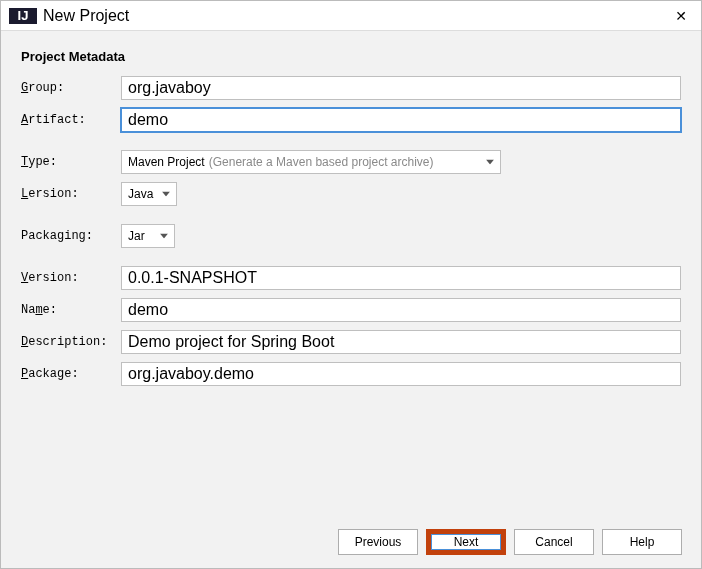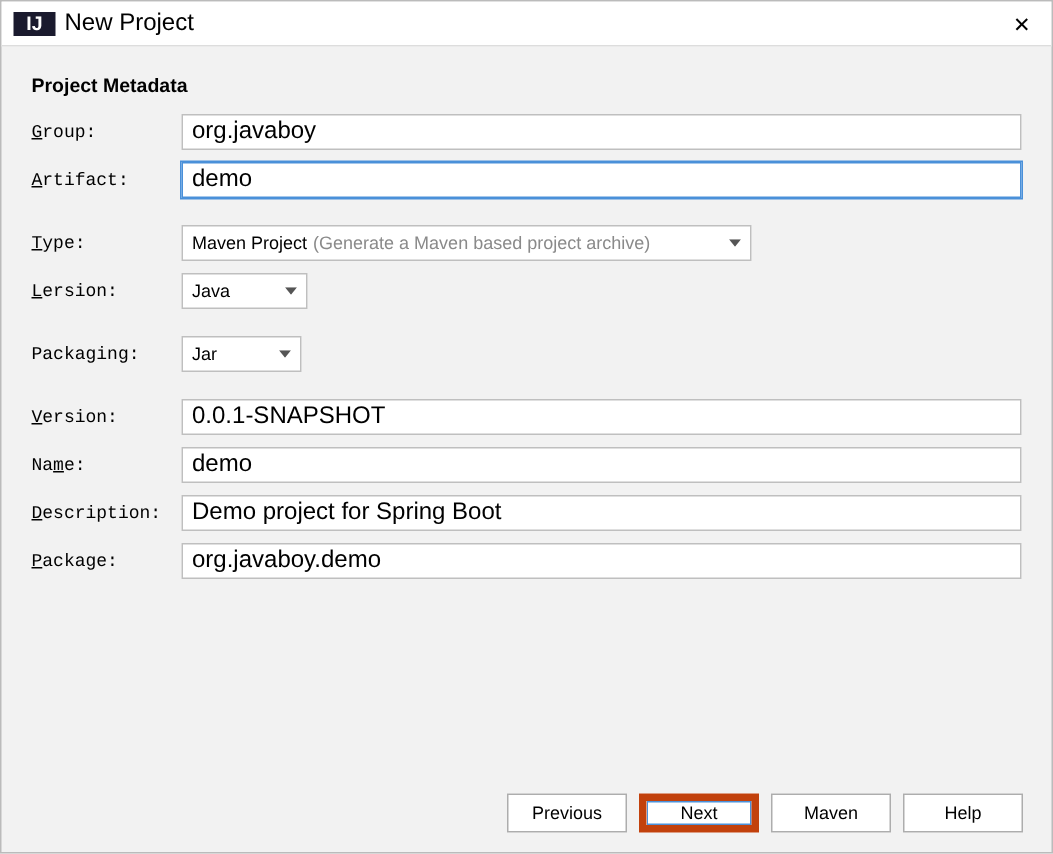--- a/index.html
+++ b/index.html
@@ -150,35 +150,35 @@
       <span class="chevron">
           <svg width="8" height="5">
             <path d="M0,0 L8,0 L4,5 Z" fill="#555"></path>
           </svg>
         </span>
     </div>
   </div>
 
   <div class="form-row">
     <div class="form-label"><span class="ul">L</span><span>ersion:</span></div>
-    <div class="select-wrap" style="width:84px">
+    <div class="select-wrap" style="width:56px">
       <span>Java</span>
       <span class="chevron">
           <svg width="8" height="5">
             <path d="M0,0 L8,0 L4,5 Z" fill="#555"></path>
           </svg>
         </span>
     </div>
   </div>
 
   <div class="spacer-row"></div>
 
   <div class="form-row">
     <div class="form-label">Packaging:</div>
-    <div class="select-wrap" style="width:80px">
+    <div class="select-wrap" style="width:54px">
       <span>Jar</span>
       <span class="chevron">
           <svg width="8" height="5">
             <path d="M0,0 L8,0 L4,5 Z" fill="#555"></path>
           </svg>
         </span>
     </div>
   </div>
 
 
@@ -201,15 +201,15 @@
 
   <div class="form-row">
     <div class="form-label"><span class="ul">P</span><span>ackage:</span></div>
     <input class="text-input" type="text" value="org.javaboy.demo" style="">
   </div>
 </div>
 
 <div class="button-bar">
   <button class="btn">Previous</button>
   <button class="btn default">Next</button>
-  <button class="btn">Maven</button>
+  <button class="btn">Cancel</button>
   <button class="btn">Help</button>
 </div>
 
 </body></html>

